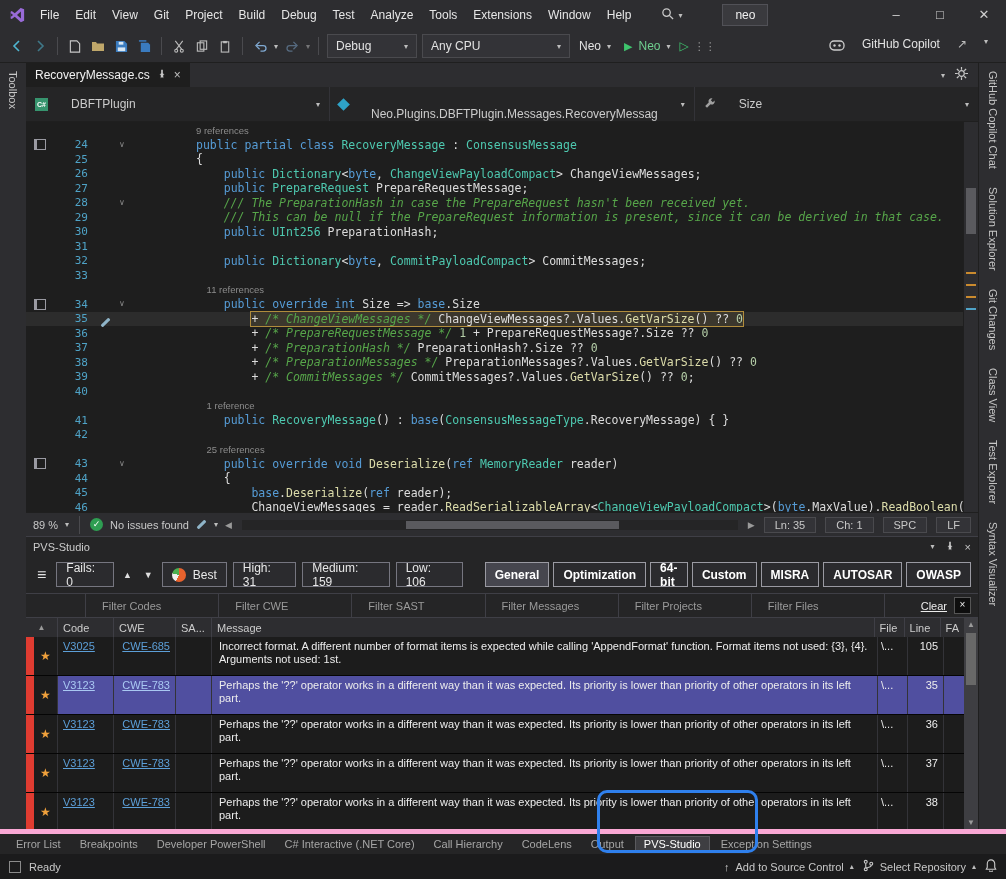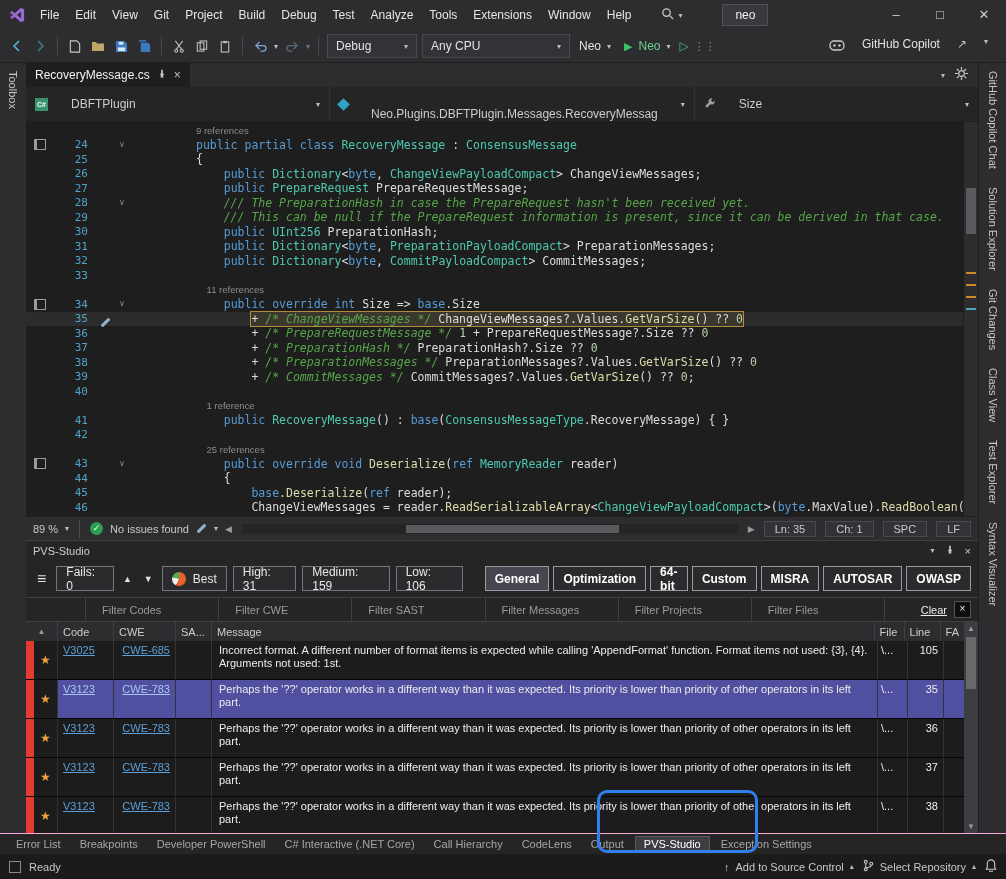--- a/index.html
+++ b/index.html
@@ -113,21 +113,21 @@
   .c-msg{flex:1;padding:3px 7px;line-height:13px;}
   .c-file{flex:0 0 30px;padding:3px 3px;} .c-line{flex:0 0 36px;padding:3px 5px;text-align:right;} .c-fa{flex:0 0 20px;border-right:none;}
   .lnk{color:#5C9FD8;text-decoration:underline;}
   .trow.sel .lnk{color:#A9C8F2;}
   .tscroll{position:absolute;top:0;right:0;bottom:0;width:14px;background:#3E3E42;color:#9a9a9a;}
   .tsarrow{height:13px;font-size:8px;text-align:center;line-height:13px;}
   .tsthumb{position:absolute;top:15px;left:2px;width:10px;height:52px;background:#686868;}
   .tsarrow.bot{position:absolute;bottom:0;left:0;right:0;}
 
   
-  .bottom-tabs{flex:0 0 20px;background:#252526;display:flex;align-items:center;gap:3px;padding-left:8px;font-size:11px;color:#A6A6A6;border-top:1px solid #f9a8d4;}
+  .bottom-tabs{flex:0 0 20px;background:#252526;display:flex;align-items:center;gap:3px;padding-left:8px;font-size:11px;color:#A6A6A6;border-top:5px solid #f9a8d4;}
   .btab{padding:1px 8px;white-space:nowrap;}
   .btab.active{background:#3E3E42;border:1px solid #5A5A5E;color:#FFFFFF;}
 
   
   .statusbar{flex:0 0 25px;background:#1B1B1C;display:flex;align-items:center;font-size:11px;color:#C8C8C8;padding:0 9px;gap:8px;}
   .ready-ico{width:10px;height:10px;border:1px solid #8a8a8a;display:inline-block;}
   .sb-right{margin-left:auto;display:flex;align-items:center;gap:9px;}
   .sb-item{display:flex;align-items:center;gap:6px;}
 
   .annotation{position:absolute;left:597px;top:790px;width:155px;height:57px;border:3px solid #2F80ED;border-radius:10px;pointer-events:none;z-index:50;}
@@ -376,21 +376,20 @@
               <div class="g-num">30</div>
               <div class="g-act"></div>
               <div class="g-fold"></div>
               <pre class="csrc"><span class="p">    </span><span class="k">public </span><span class="t">UInt256</span><span class="p"> PreparationHash;</span></pre>
             </div>
             <div class="crow">
               <div class="g-ad"></div>
               <div class="g-num">31</div>
               <div class="g-act"></div>
               <div class="g-fold"></div>
-              <pre class="csrc"><span class="p">    </span><span class="k">public </span><span class="t">Dictionary</span><span class="p">&lt;</span><span class="k">byte</span><span class="p">, </span><span class="t">PreparationPayloadCompact</span><span class="p">&gt; PreparationMessages;</span></pre>
             </div>
             <div class="crow">
               <div class="g-ad"></div>
               <div class="g-num">32</div>
               <div class="g-act"></div>
               <div class="g-fold"></div>
               <pre class="csrc"><span class="p">    </span><span class="k">public </span><span class="t">Dictionary</span><span class="p">&lt;</span><span class="k">byte</span><span class="p">, </span><span class="t">CommitPayloadCompact</span><span class="p">&gt; CommitMessages;</span></pre>
             </div>
             <div class="crow">
               <div class="g-ad"></div>

